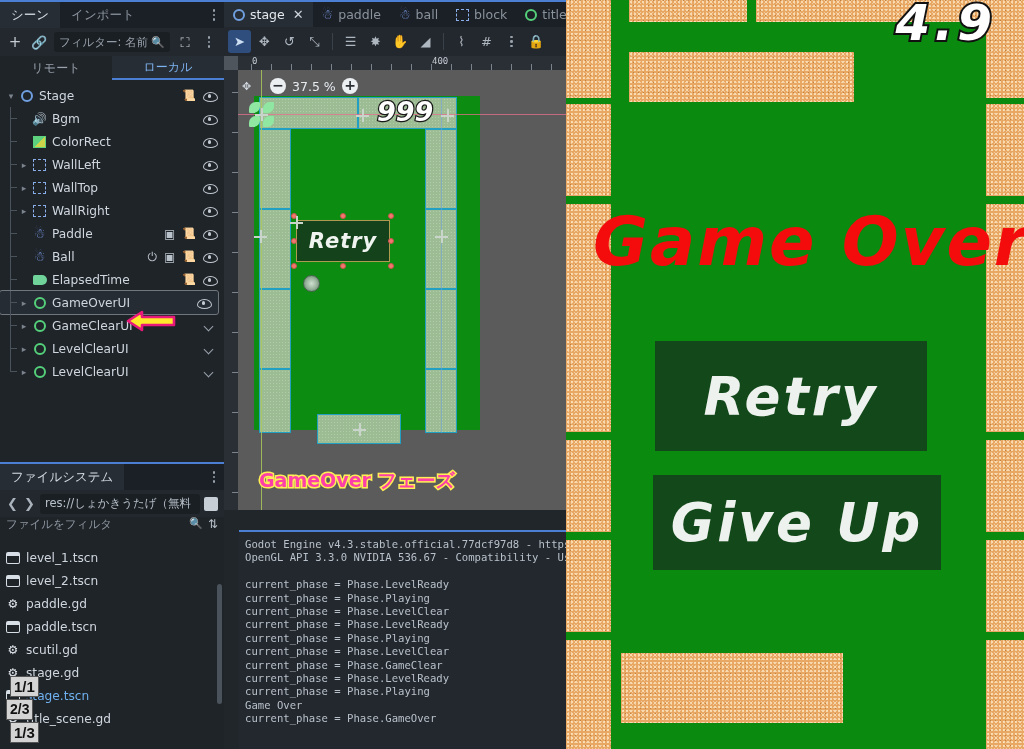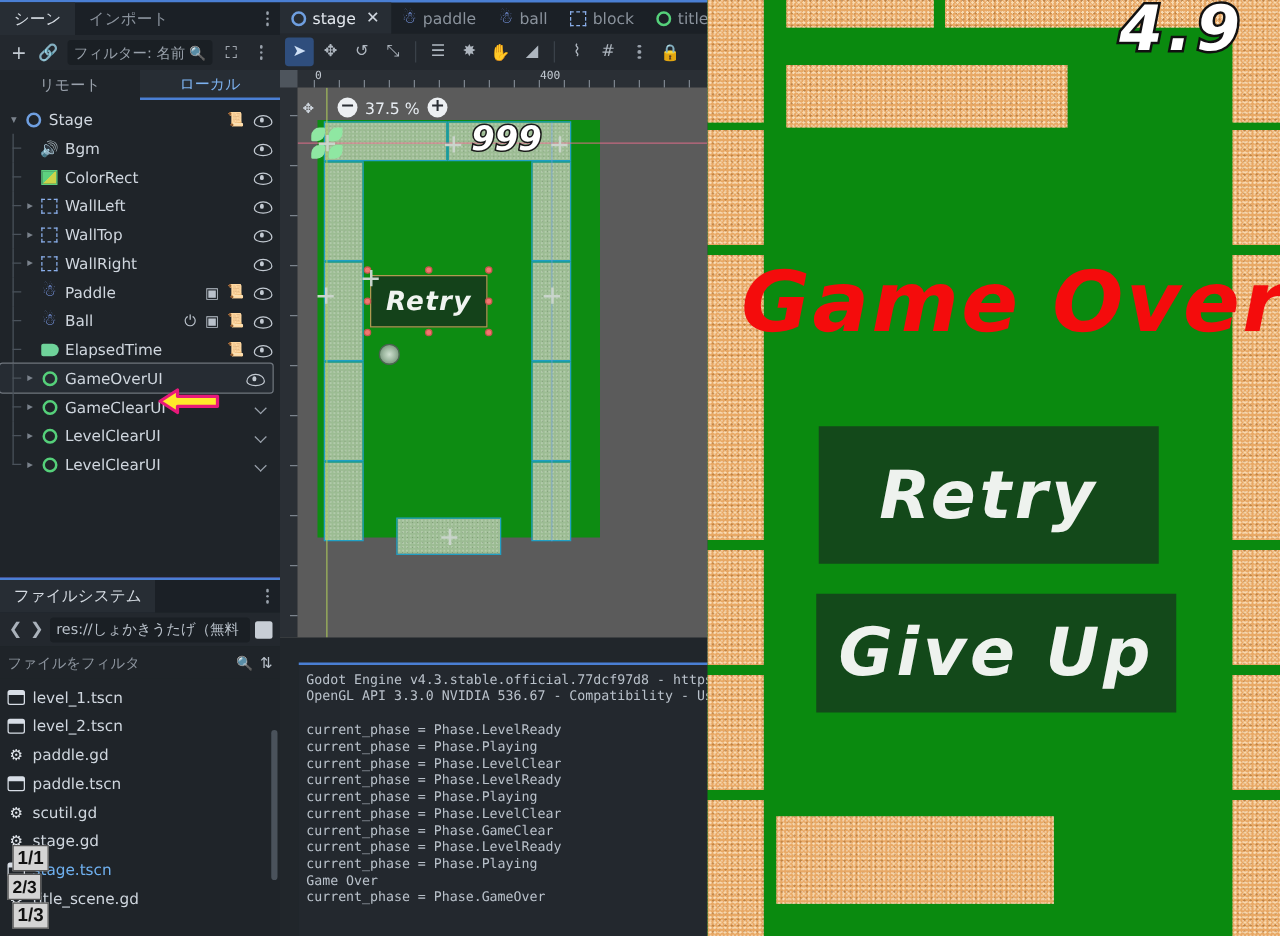--- a/index.html
+++ b/index.html
@@ -96,21 +96,21 @@
   
   #fs-dock {
     position: absolute; left: 0; top: 462px; width: 224px; height: 287px;
     background: #1f2429; border-top: 2px solid #4a7fd4;
   }
   .fs-nav { height: 27px; display:flex; align-items:center; gap:4px; padding:0 6px; background:#23282e; }
   .fs-arrow { color:#aab2bb; font-size:13px; width:13px; text-align:center; }
   .fs-path { flex:1; height:20px; background:#1a1f24; border-radius:3px; display:flex; align-items:center;
              padding:0 5px; font-size:11.5px; color:#b9c1ca; overflow:hidden; white-space:nowrap; }
   .fs-sq { width:14px;height:14px;background:#c8ced6;border-radius:2px; }
-  .fs-filter { height:26px; display:flex; align-items:center; gap:5px; padding:0 6px; background:#1f2429; }
+  .fs-filter { height:26px; display:flex; align-items:flex-start; gap:5px; padding:0 6px; background:#1f2429; }
   .fs-filter .ft { flex:1; font-size:11.5px; color:#8d959f; }
   .fs-list { font-size:12.2px; color:#cfd6de; padding-top:3px; }
   .fs-row { display:flex; align-items:center; height:23px; padding-left:4px; white-space:nowrap; }
   .fs-row .fico { width:18px; flex:0 0 18px; display:flex; align-items:center; justify-content:center; margin-right:4px; }
   .fs-row.sel .fname { color:#6fb0ef; }
   .ico-svgfile { width:13px;height:13px;background:#4f87d8;border-radius:2px; display:flex;align-items:center;justify-content:center; }
   .ico-svgfile i { width:7px;height:5px;background:#cfe0f5;border-radius:1px; display:block;}
   .ico-tscn { width:14px;height:12px;border:1.5px solid #d8dee6; border-top-width:4px; border-radius:2px; }
   .ico-gd { color:#e3e8ee; font-size:12px; }
   .fs-scroll { position:absolute; right:2px; top:120px; width:5px; height:120px; background:#4a525b; border-radius:3px; }
@@ -645,20 +645,21 @@
           <div class="tickv" style="top:436px;"></div>
         </div>
         <div class="ruler-corner"></div>
 
         <div style="position:absolute;left:18px;top:24px;color:#cfd6de;font-size:11px;z-index:6;">✥</div>
         <div style="position:absolute;left:46px;top:22px;width:16px;height:16px;border-radius:50%;background:#eceff2;color:#2a2f35;font-size:14px;line-height:14px;text-align:center;z-index:6;font-weight:bold;">−</div>
         <div style="position:absolute;left:68px;top:23px;color:#e6ebf0;font-size:12.5px;z-index:6;">37.5 %</div>
         <div style="position:absolute;left:118px;top:22px;width:16px;height:16px;border-radius:50%;background:#eceff2;color:#2a2f35;font-size:14px;line-height:14px;text-align:center;z-index:6;font-weight:bold;">+</div>
       </div>
 
+      <div class="phase-label" style="left:35px; top:468px;">GameOver フェーズ</div>
 
       <div id="output">
         <pre id="output-text">Godot Engine v4.3.stable.official.77dcf97d8 - https
 OpenGL API 3.3.0 NVIDIA 536.67 - Compatibility - Us
 
 current_phase = Phase.LevelReady
 current_phase = Phase.Playing
 current_phase = Phase.LevelClear
 current_phase = Phase.LevelReady
 current_phase = Phase.Playing

